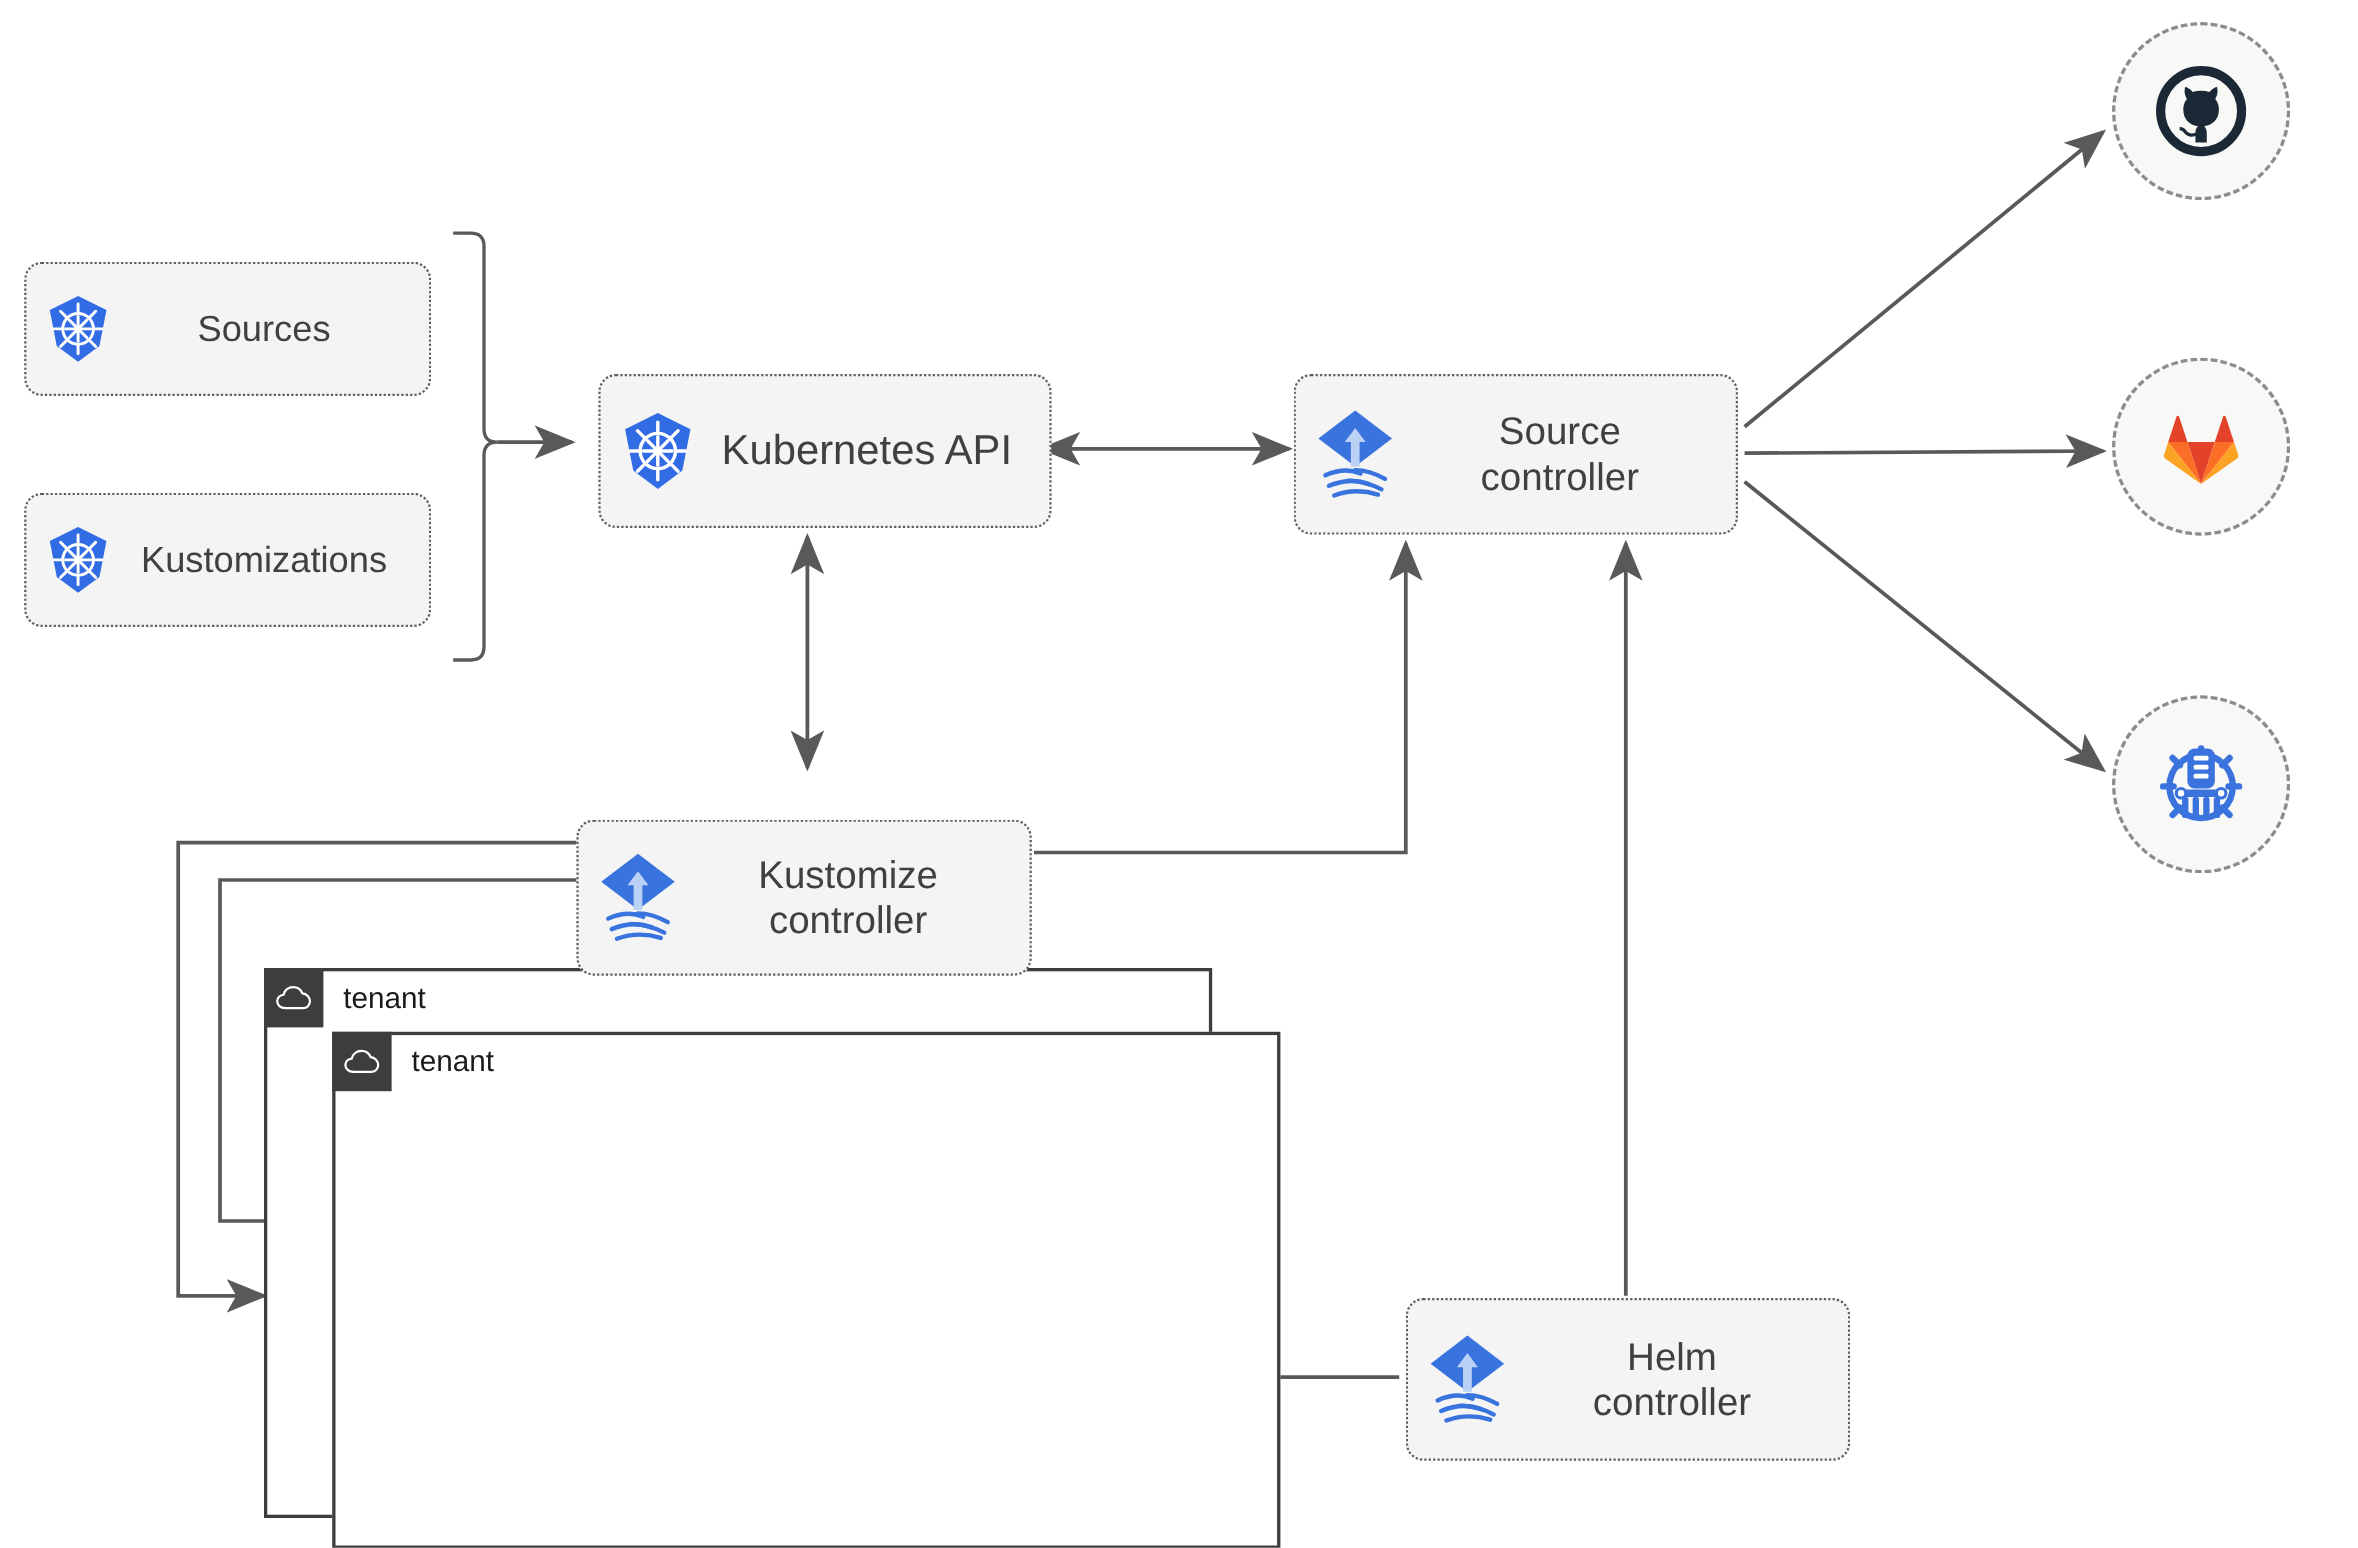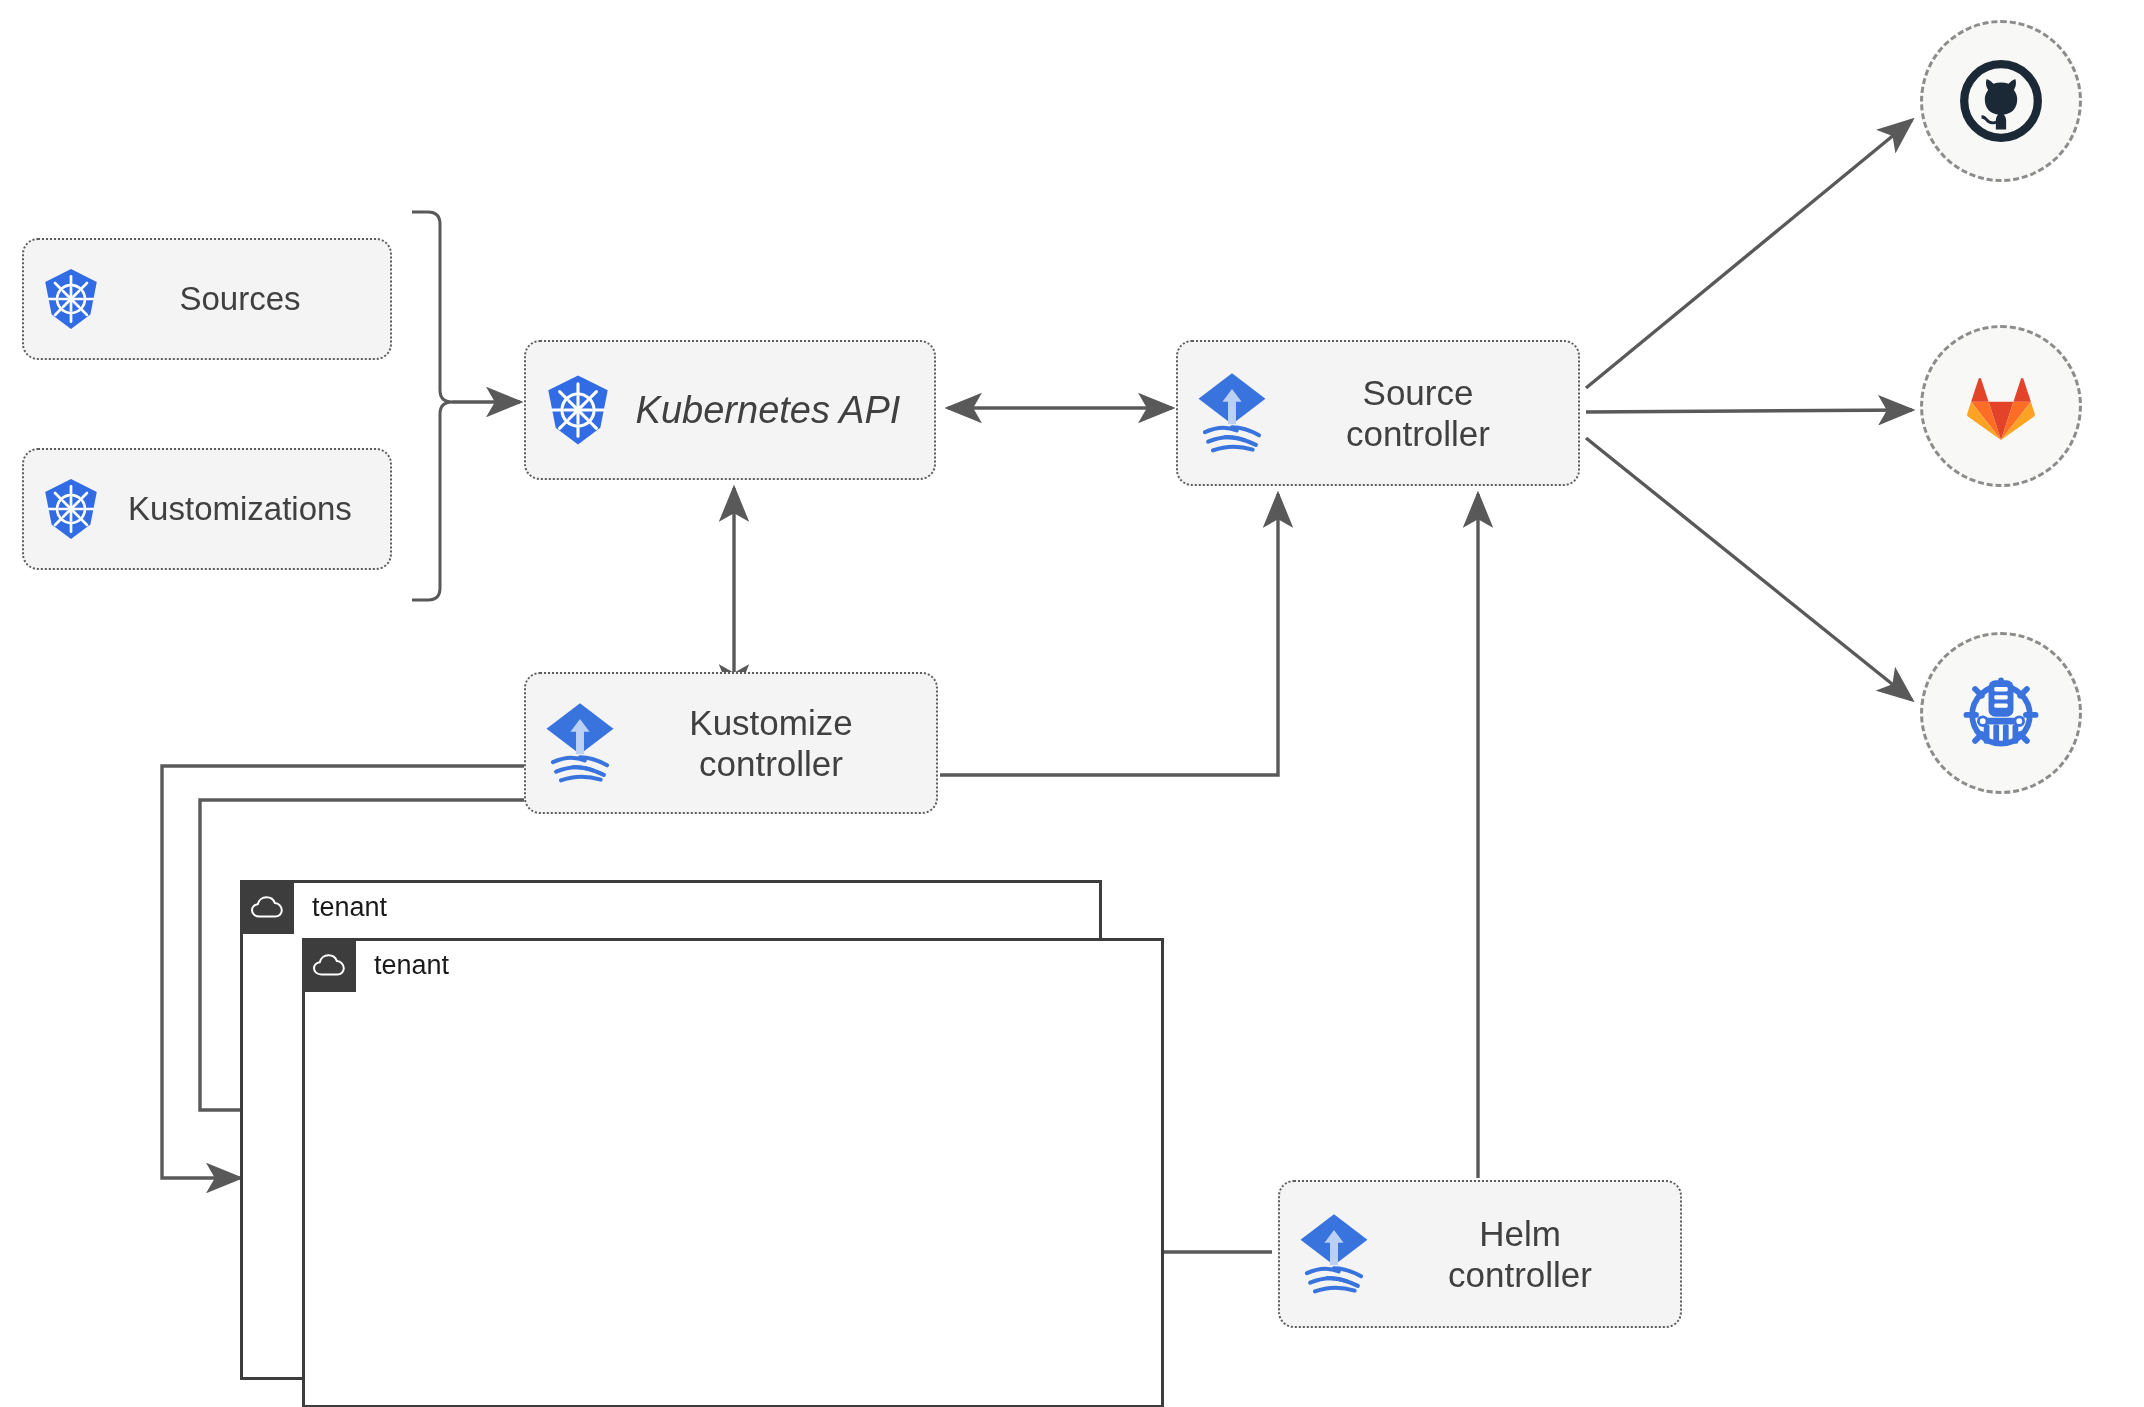--- a/index.html
+++ b/index.html
@@ -50,23 +50,23 @@
     flex: 1 1 auto;
     text-align: center;
     color: #404040;
     line-height: 1.18;
     white-space: pre-line;
   }
 
   
   #node-sources        { left: 22px;   top: 238px;  width: 370px; height: 122px; padding: 0 14px; }
   #node-kustomizations { left: 22px;   top: 448px;  width: 370px; height: 122px; padding: 0 14px; }
-  #node-k8s-api        { left: 524px;  top: 340px;  width: 412px; height: 140px; padding: 0 14px; font-style: italic; }
+  #node-k8s-api        { left: 544px;  top: 340px;  width: 412px; height: 140px; padding: 0 14px; }
   #node-source-ctrl    { left: 1176px; top: 340px;  width: 404px; height: 146px; padding: 0 14px; }
-  #node-kustomize-ctrl { left: 524px;  top: 672px;  width: 414px; height: 142px; padding: 0 14px; }
+  #node-kustomize-ctrl { left: 524px;  top: 745px;  width: 414px; height: 142px; padding: 0 14px; }
   #node-helm-ctrl      { left: 1278px; top: 1180px; width: 404px; height: 148px; padding: 0 14px; }
 
   #node-sources .lbl, #node-kustomizations .lbl { font-size: 33px; }
   #node-k8s-api .lbl { font-size: 38px; }
   #node-source-ctrl .lbl, #node-kustomize-ctrl .lbl, #node-helm-ctrl .lbl { font-size: 35px; }
 
   
   .tenant {
     position: absolute;
     background: #ffffff;

